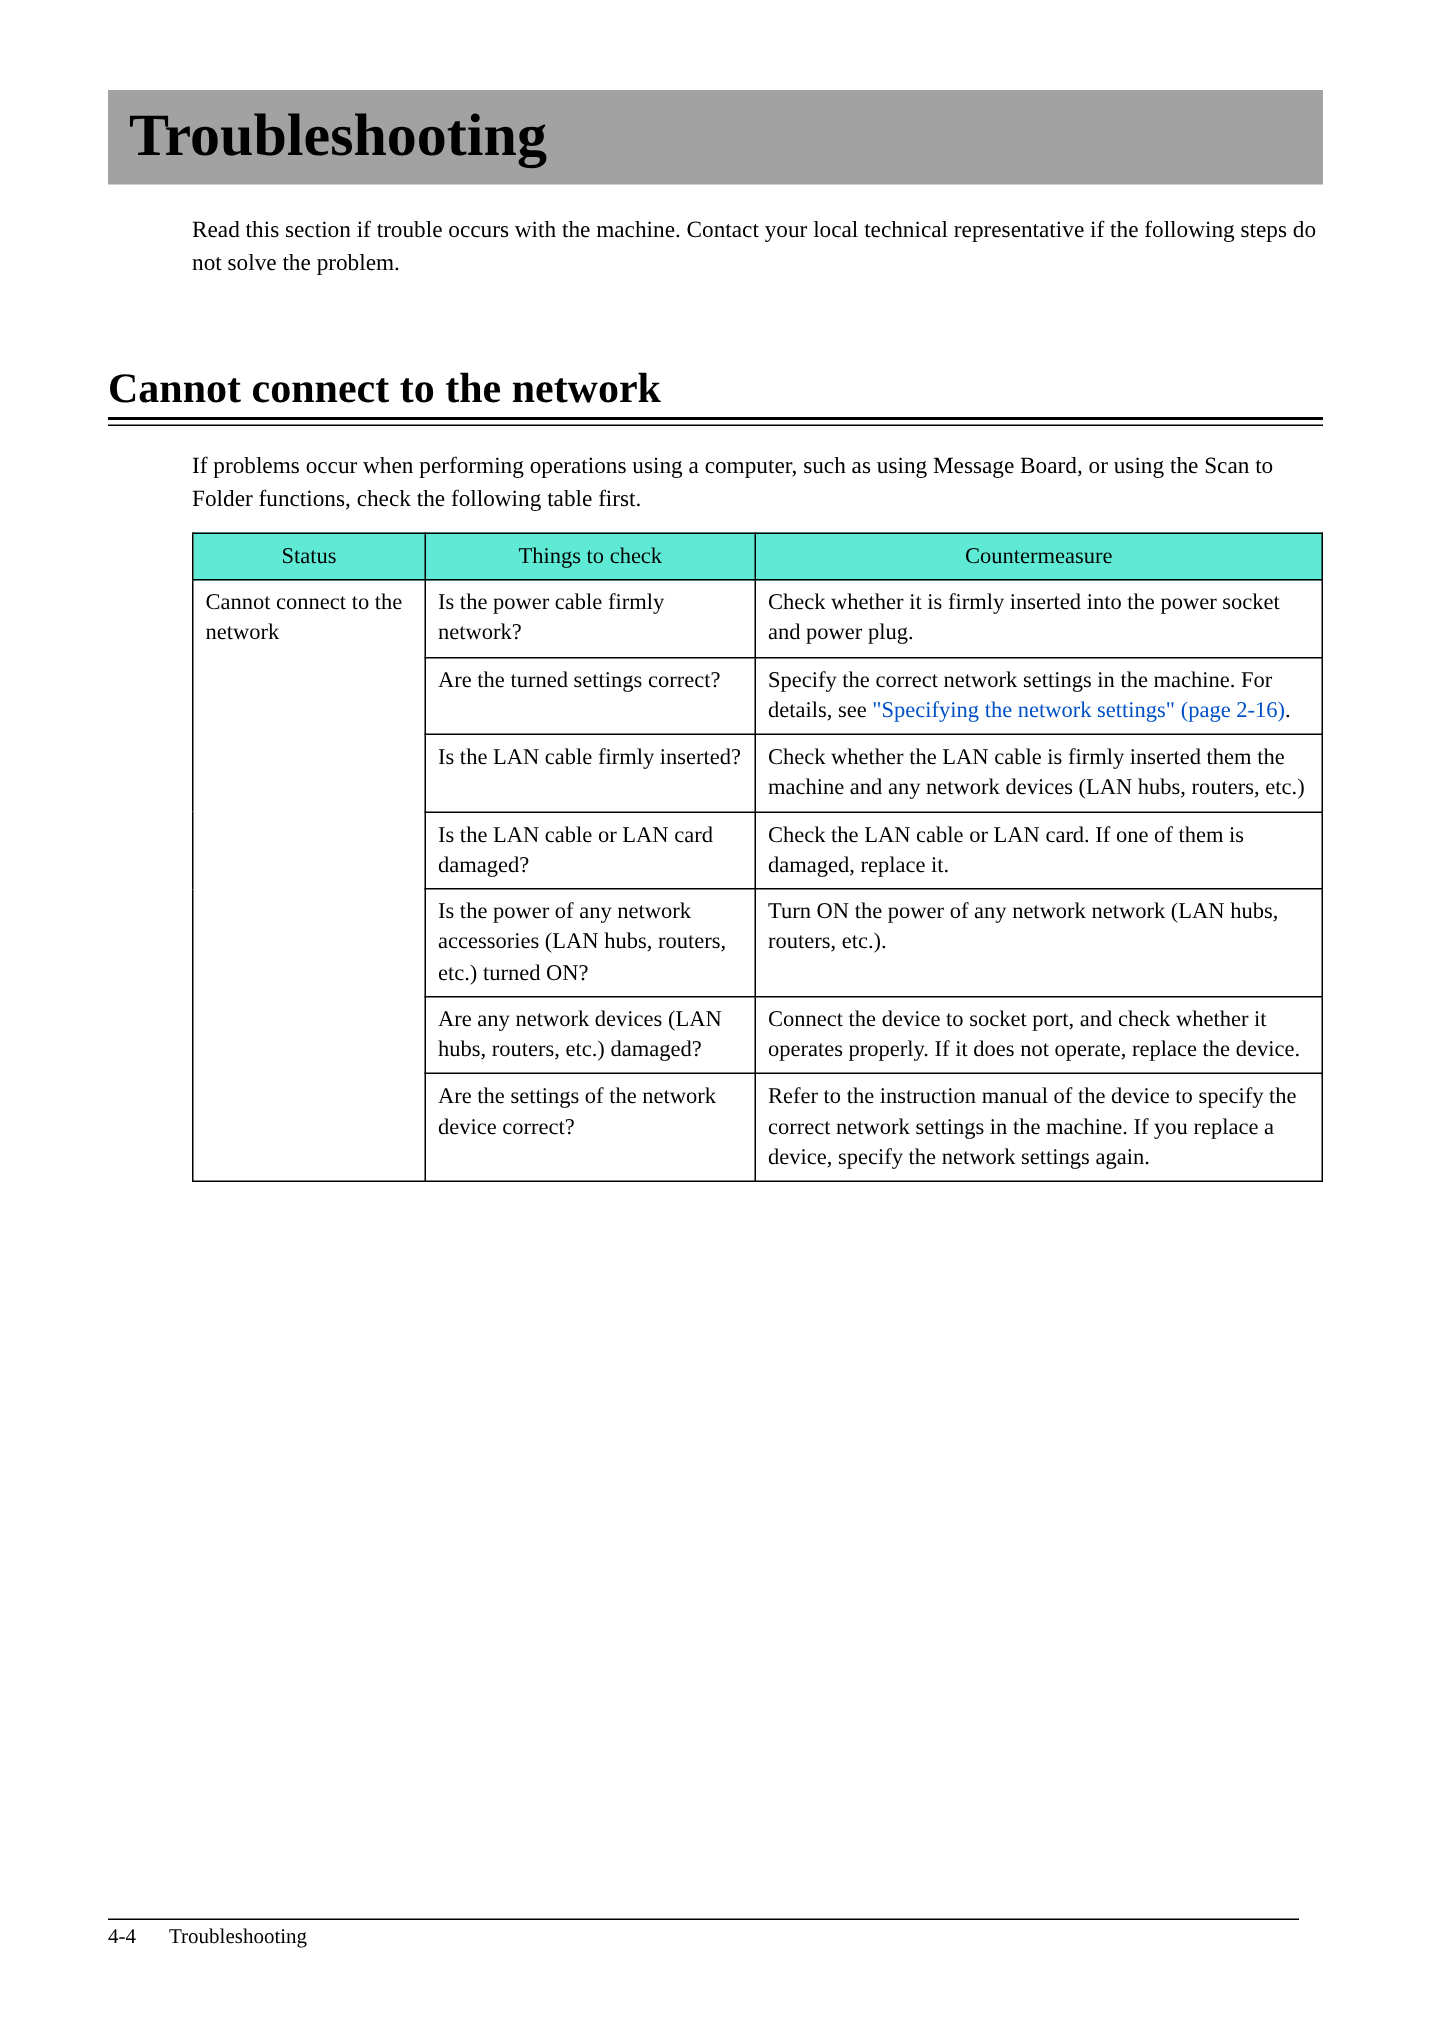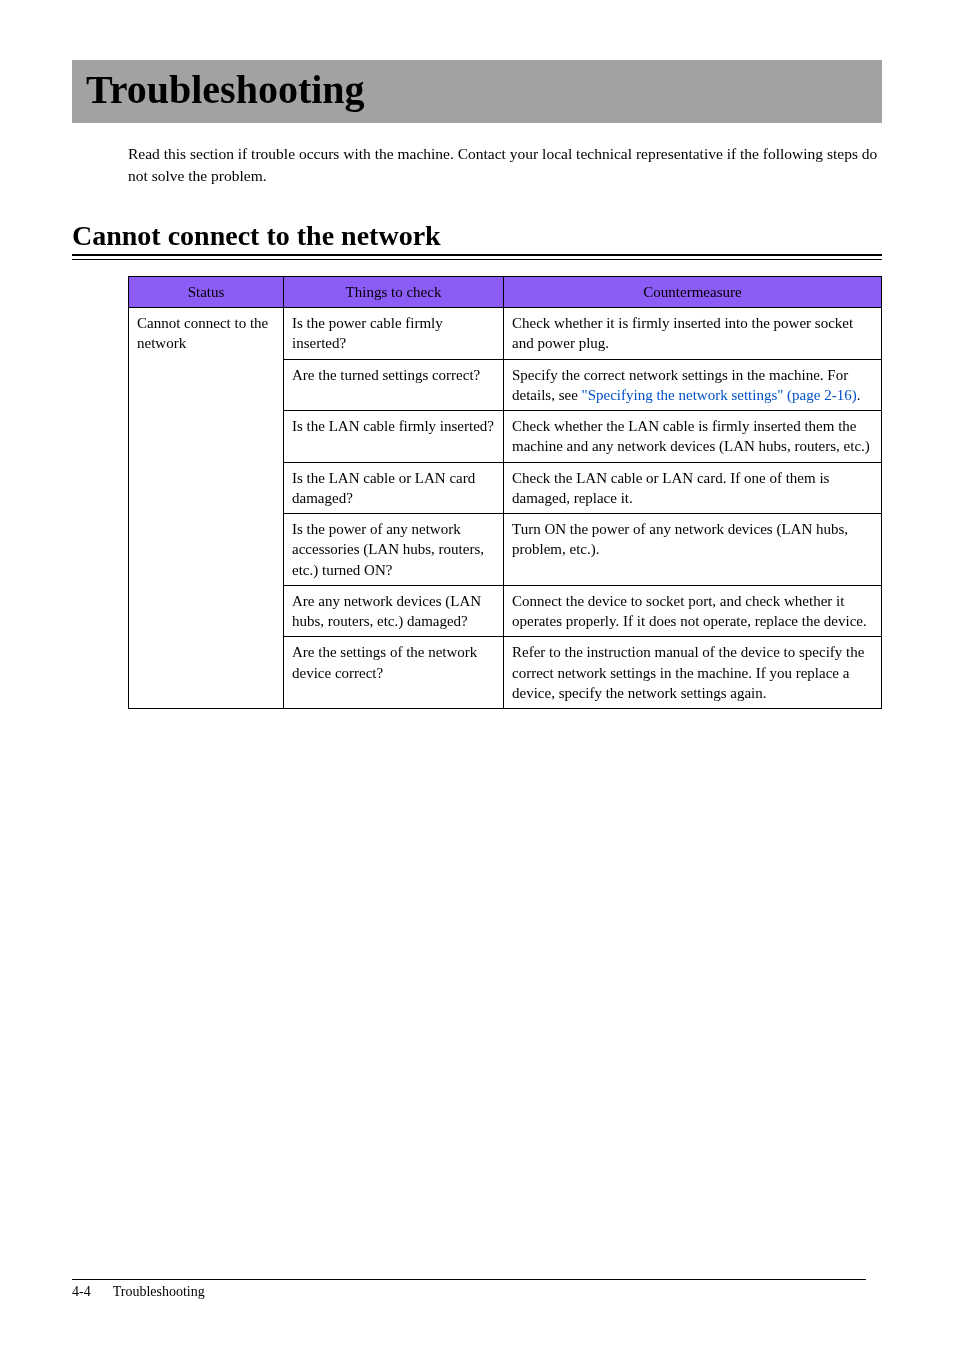--- a/index.html
+++ b/index.html
@@ -21,21 +21,21 @@
     margin-bottom: 20px;
   }
   .title-bar h1 {
     font-size: 40px;
     font-weight: bold;
     color: #000;
   }
   .intro {
     font-size: 15.5px;
     line-height: 1.45;
-    margin: 0 0 32px 56px;
+    margin: 0 0 56px 56px;
   }
   .section-heading {
     font-size: 28px;
     font-weight: bold;
     margin-bottom: 2px;
   }
   .section-rule {
     border-top: 2.5px solid #000;
     border-bottom: 1px solid #000;
     height: 6px;
@@ -47,21 +47,21 @@
     margin: 0 0 10px 56px;
   }
   table.trouble {
     width: calc(100% - 56px);
     margin-left: 56px;
     border-collapse: collapse;
     font-size: 15px;
     line-height: 1.35;
   }
   table.trouble th {
-    background: #8b5cf6;
+    background: #5eead4;
     font-weight: normal;
     text-align: center;
     padding: 5px 8px;
     border: 1px solid #000;
   }
   table.trouble td {
     border: 1px solid #000;
     padding: 5px 8px;
     vertical-align: top;
   }
@@ -88,55 +88,56 @@
 
   <div class="title-bar">
     <h1>Troubleshooting</h1>
   </div>
 
   <p class="intro">Read this section if trouble occurs with the machine.  Contact your local technical representative if the following steps do not solve the problem.</p>
 
   <h2 class="section-heading">Cannot connect to the network</h2>
   <div class="section-rule"></div>
 
+  <p class="section-intro">If problems occur when performing operations using a computer, such as using Message Board, or using the Scan to Folder functions, check the following table first.</p>
 
   <table class="trouble">
     <colgroup>
       <col class="col1">
         <col class="col2">
         <col>
     </colgroup>
     <thead>
       <tr>
         <th>Status</th>
         <th>Things to check</th>
         <th>Countermeasure</th>
       </tr>
     </thead>
     <tbody>
       <tr>
         <td rowspan="7">Cannot connect to the network</td>
-        <td>Is the power cable firmly inserted?</td>
+        <td>Is the power cable firmly network?</td>
         <td>Check whether it is firmly inserted into the power socket and power plug.</td>
       </tr>
       <tr>
         <td>Are the turned settings correct?</td>
         <td><span>Specify the correct network settings in the machine.  For details, see </span><span class="link">"Specifying the network settings" (page 2-16)</span><span>.</span></td>
       </tr>
       <tr>
         <td>Is the LAN cable firmly inserted?</td>
         <td>Check whether the LAN cable is firmly inserted them the machine and any network devices (LAN hubs, routers, etc.)</td>
       </tr>
       <tr>
         <td>Is the LAN cable or LAN card damaged?</td>
         <td>Check the LAN cable or LAN card.  If one of them is damaged, replace it.</td>
       </tr>
       <tr>
         <td>Is the power of any network accessories (LAN hubs, routers, etc.) turned ON?</td>
-        <td>Turn ON the power of any network devices (LAN hubs, problem, etc.).</td>
+        <td>Turn ON the power of any network network (LAN hubs, routers, etc.).</td>
       </tr>
       <tr>
         <td>Are any network devices (LAN hubs, routers, etc.) damaged?</td>
         <td>Connect the device to socket port, and check whether it operates properly.
 If it does not operate, replace the device.</td>
       </tr>
       <tr>
         <td>Are the settings of the network device correct?</td>
         <td>Refer to the instruction manual of the device to specify the correct network settings in the machine.
 If you replace a device, specify the network settings again.</td>

